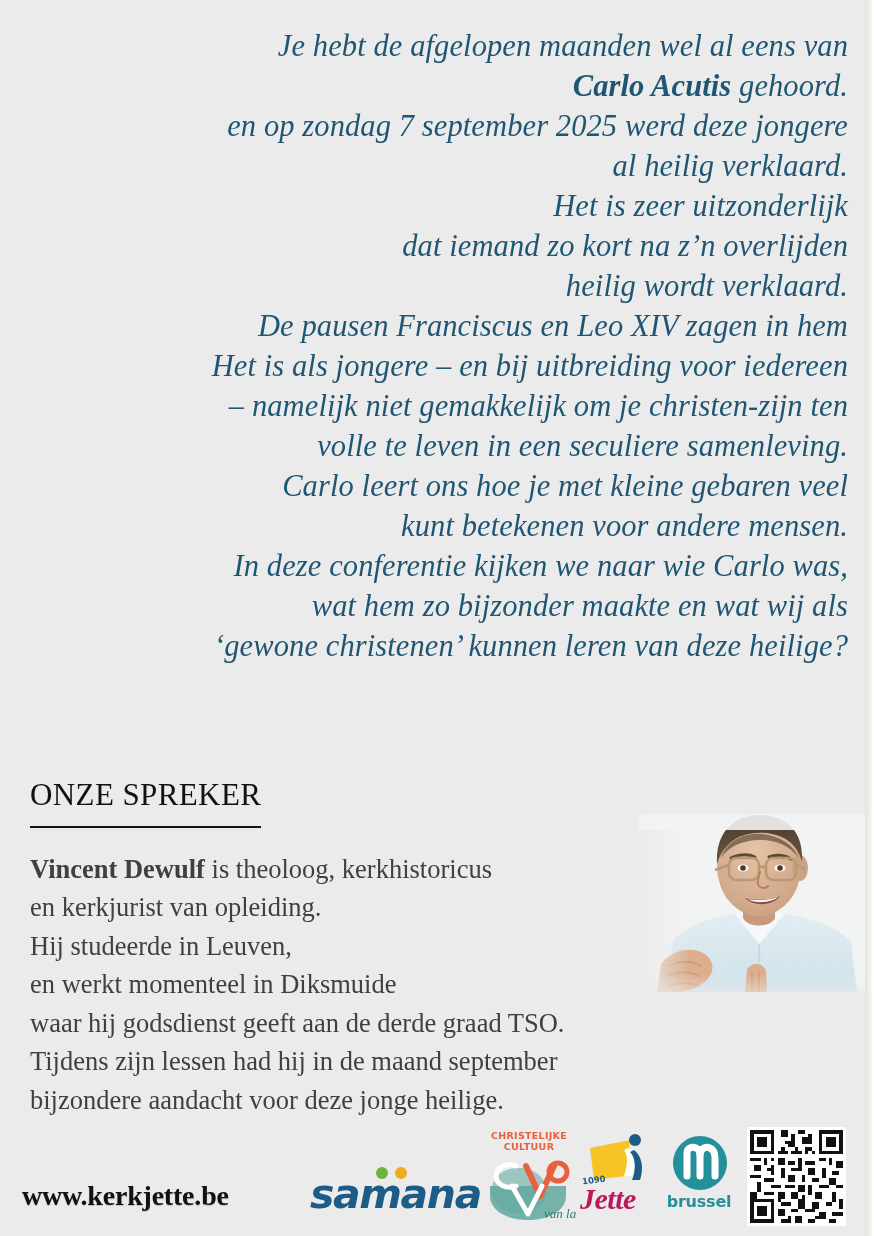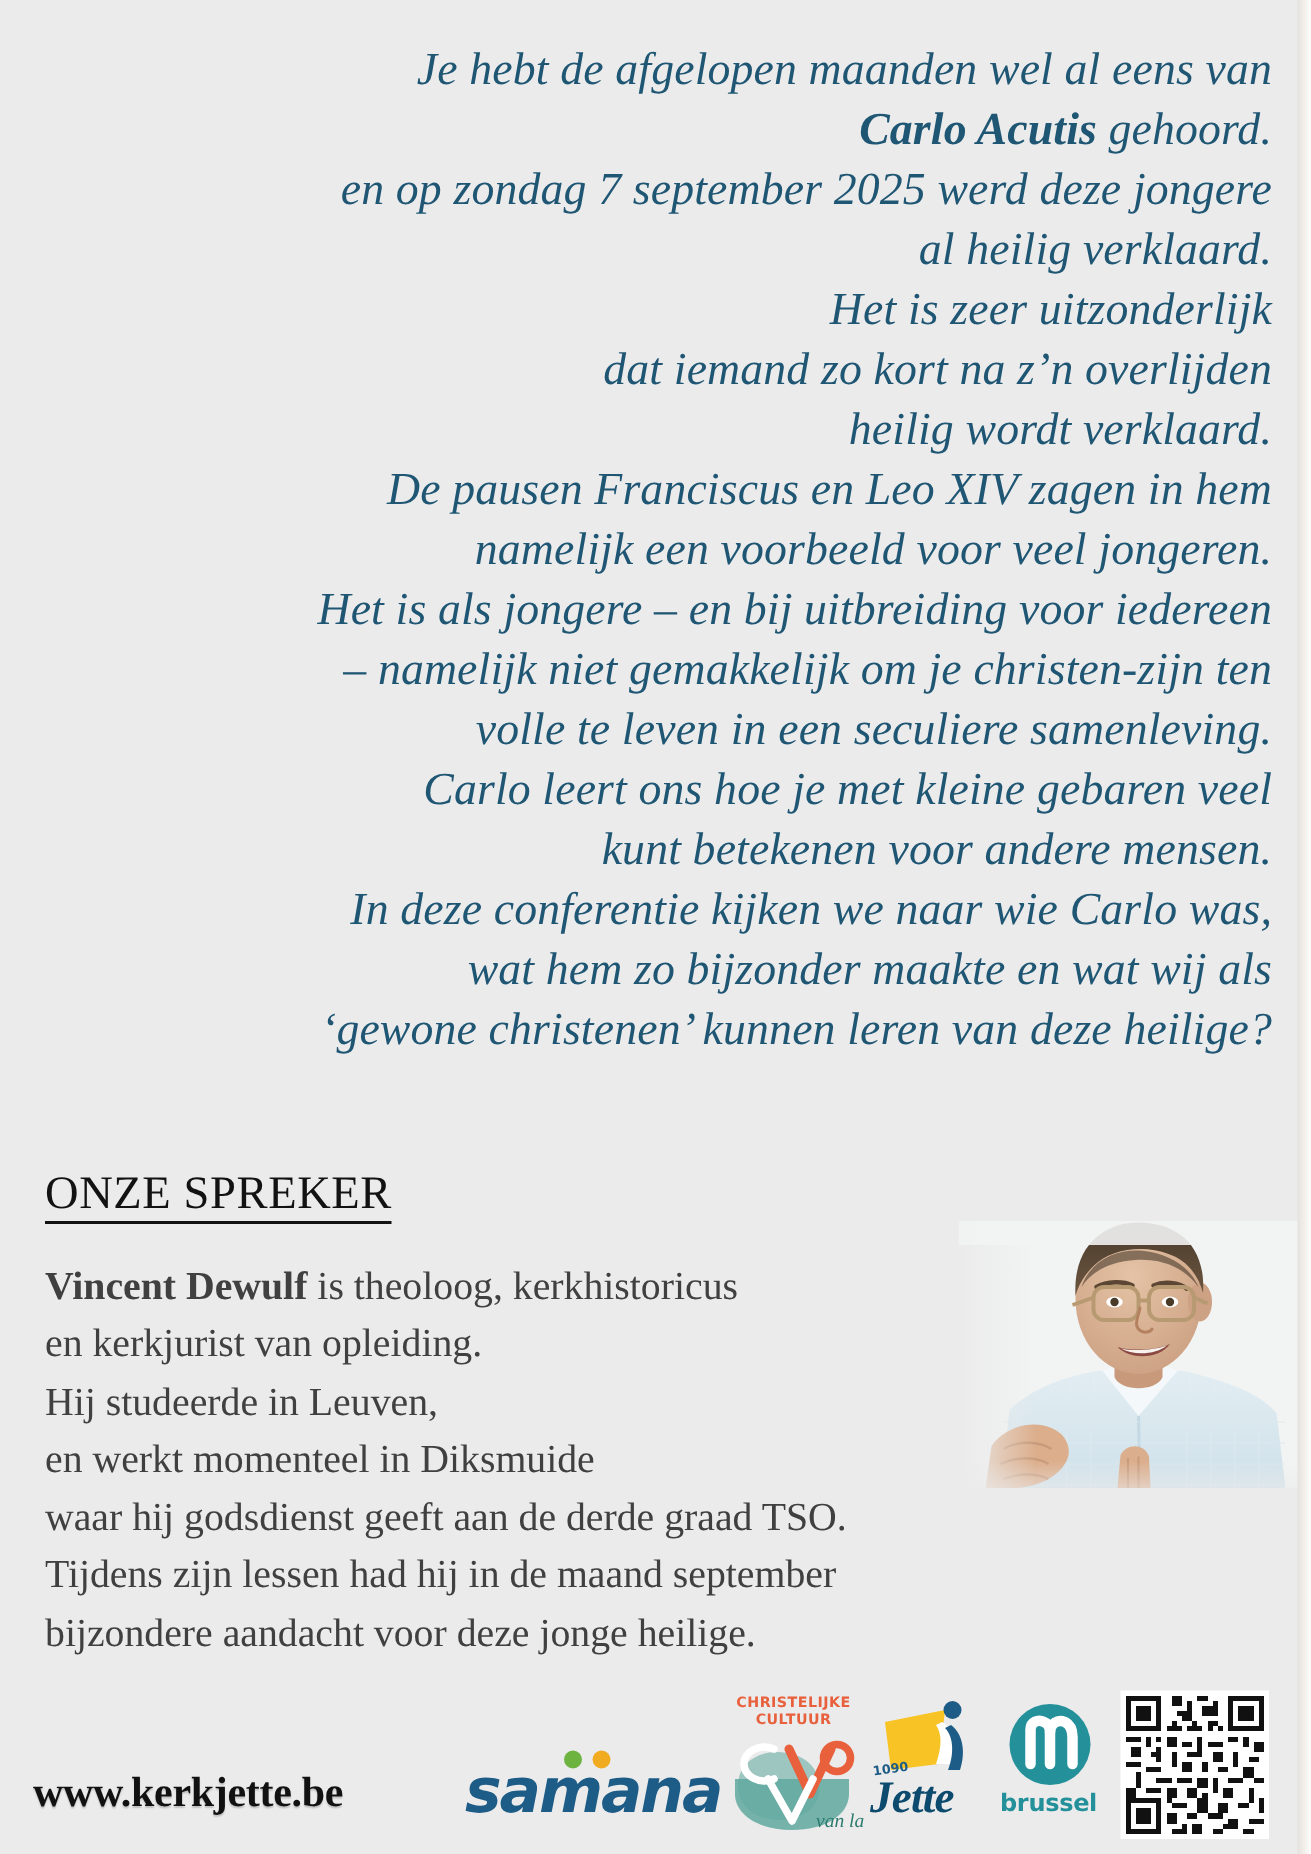--- a/index.html
+++ b/index.html
@@ -61,21 +61,21 @@
     top: 778px;
     width: 820px;
   }
   #speaker-heading {
     font-family: "Liberation Serif", serif;
     font-size: 31px;
     color: #121212;
     letter-spacing: 0.4px;
     display: inline-block;
     border-bottom: 2px solid #121212;
-    padding-bottom: 1px;
+    padding-bottom: 13px;
     line-height: 1.12;
   }
   #speaker-bio {
     margin-top: 22px;
     font-family: "Liberation Serif", serif;
     font-size: 26.5px;
     line-height: 38.5px;
     color: #404040;
     text-align: left;
   }
@@ -189,21 +189,21 @@
     transform: rotate(-8deg);
   }
   #logo-jette .word {
     position: absolute;
     left: 0;
     top: 50px;
     font-family: "Liberation Serif", serif;
     font-style: italic;
     font-weight: bold;
     font-size: 30px;
-    color: #0c4a6e;
+    color: #be185d;
     letter-spacing: -0.5px;
   }
 
   
   #logo-brussel {
     position: absolute;
     left: 664px;
     top: 1136px;
     width: 70px;
     height: 82px;
@@ -240,21 +240,20 @@
 
   <div id="intro-block">
       <span class="ln"><span>Je hebt de afgelopen maanden wel al eens van</span></span>
       <span class="ln"><span class="nm">Carlo Acutis</span><span> gehoord.</span></span>
       <span class="ln"><span>en op zondag 7 september 2025 werd deze jongere</span></span>
       <span class="ln"><span>al heilig verklaard.</span></span>
       <span class="ln"><span>Het is zeer uitzonderlijk</span></span>
       <span class="ln"><span>dat iemand zo kort na z’n overlijden</span></span>
       <span class="ln"><span>heilig wordt verklaard.</span></span>
       <span class="ln"><span>De pausen Franciscus en Leo XIV zagen in hem</span></span>
-      <span class="ln"><span>namelijk een voorbeeld voor veel jongeren.</span></span>
       <span class="ln"><span>Het is als jongere – en bij uitbreiding voor iedereen</span></span>
       <span class="ln"><span>– namelijk niet gemakkelijk om je christen-zijn ten</span></span>
       <span class="ln"><span>volle te leven in een seculiere samenleving.</span></span>
       <span class="ln"><span>Carlo leert ons hoe je met kleine gebaren veel</span></span>
       <span class="ln"><span>kunt betekenen voor andere mensen.</span></span>
       <span class="ln"><span>In deze conferentie kijken we naar wie Carlo was,</span></span>
       <span class="ln"><span>wat hem zo bijzonder maakte en wat wij als</span></span>
       <span class="ln"><span>‘gewone christenen’ kunnen leren van deze heilige?</span></span>
     </div>
 

